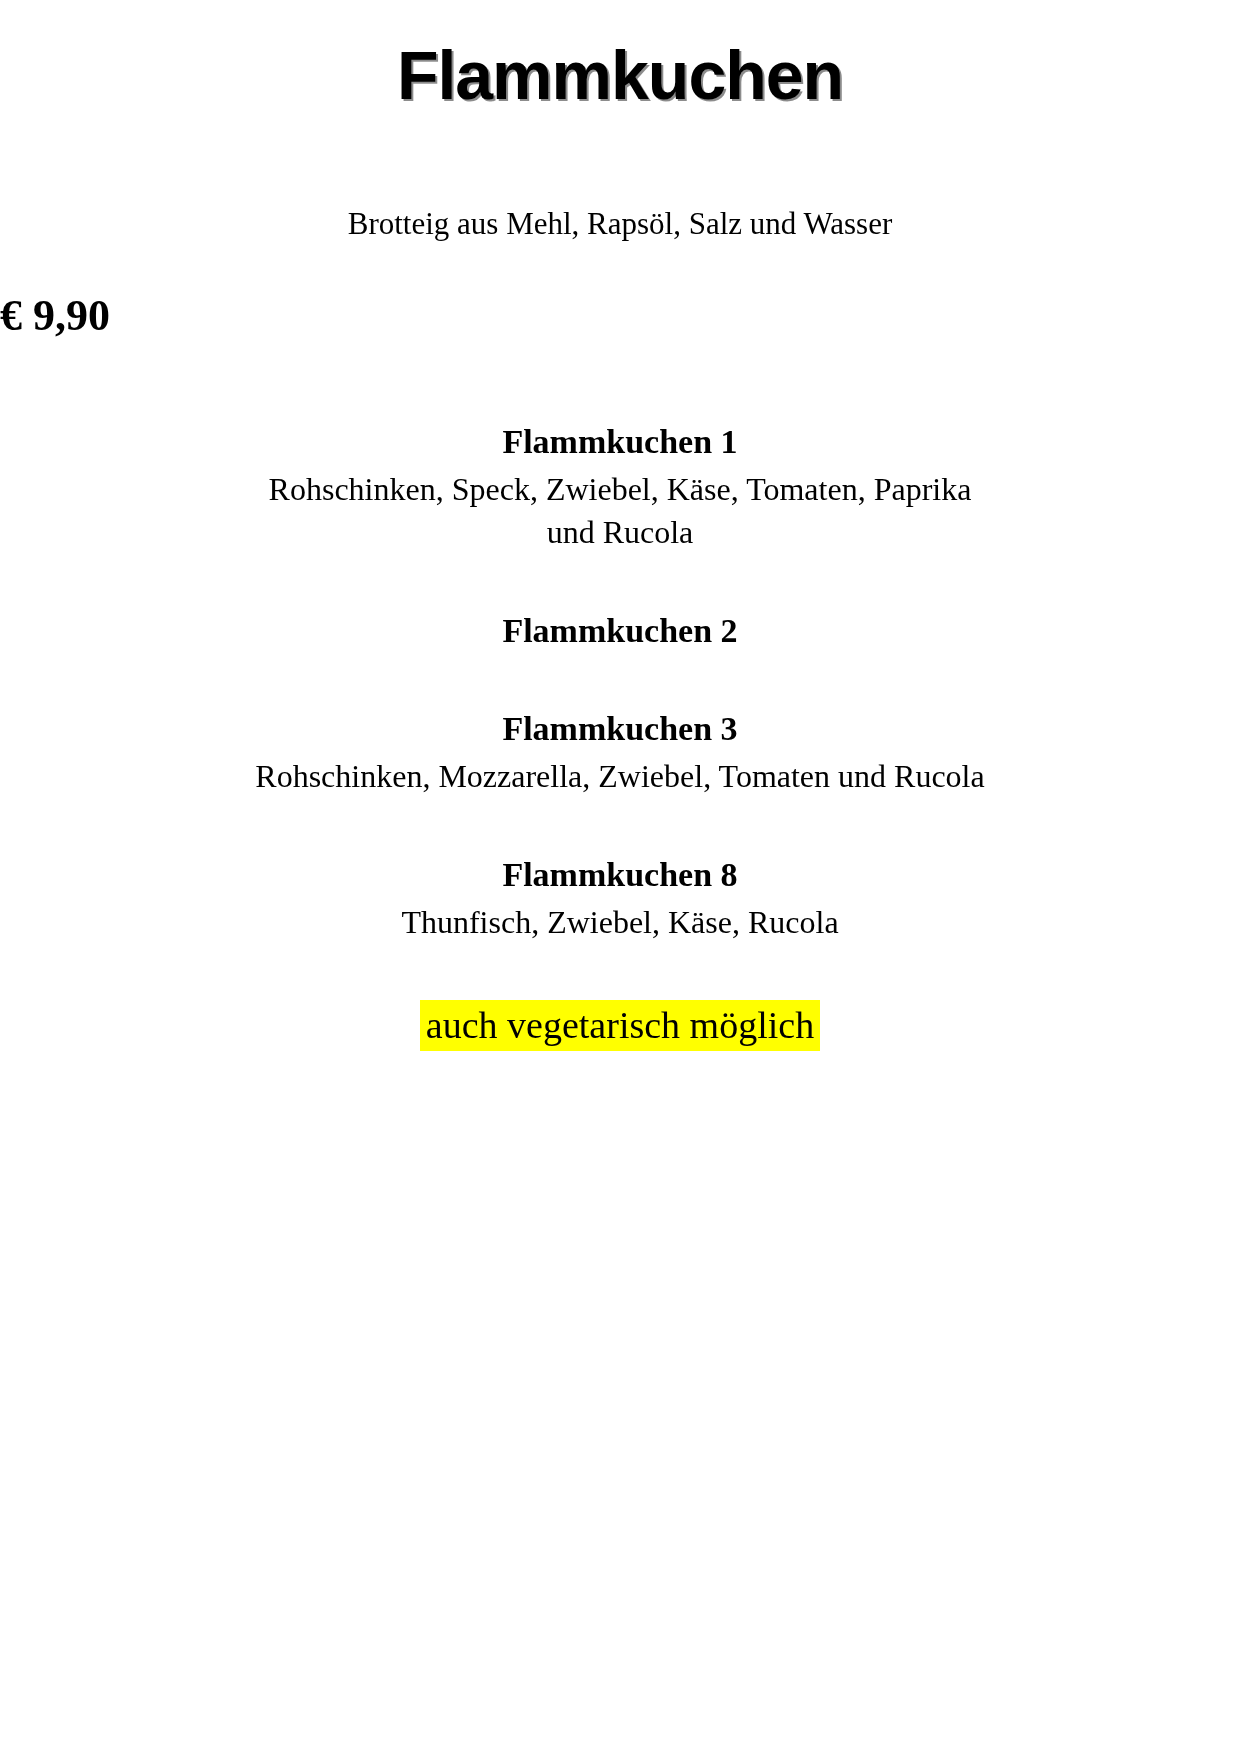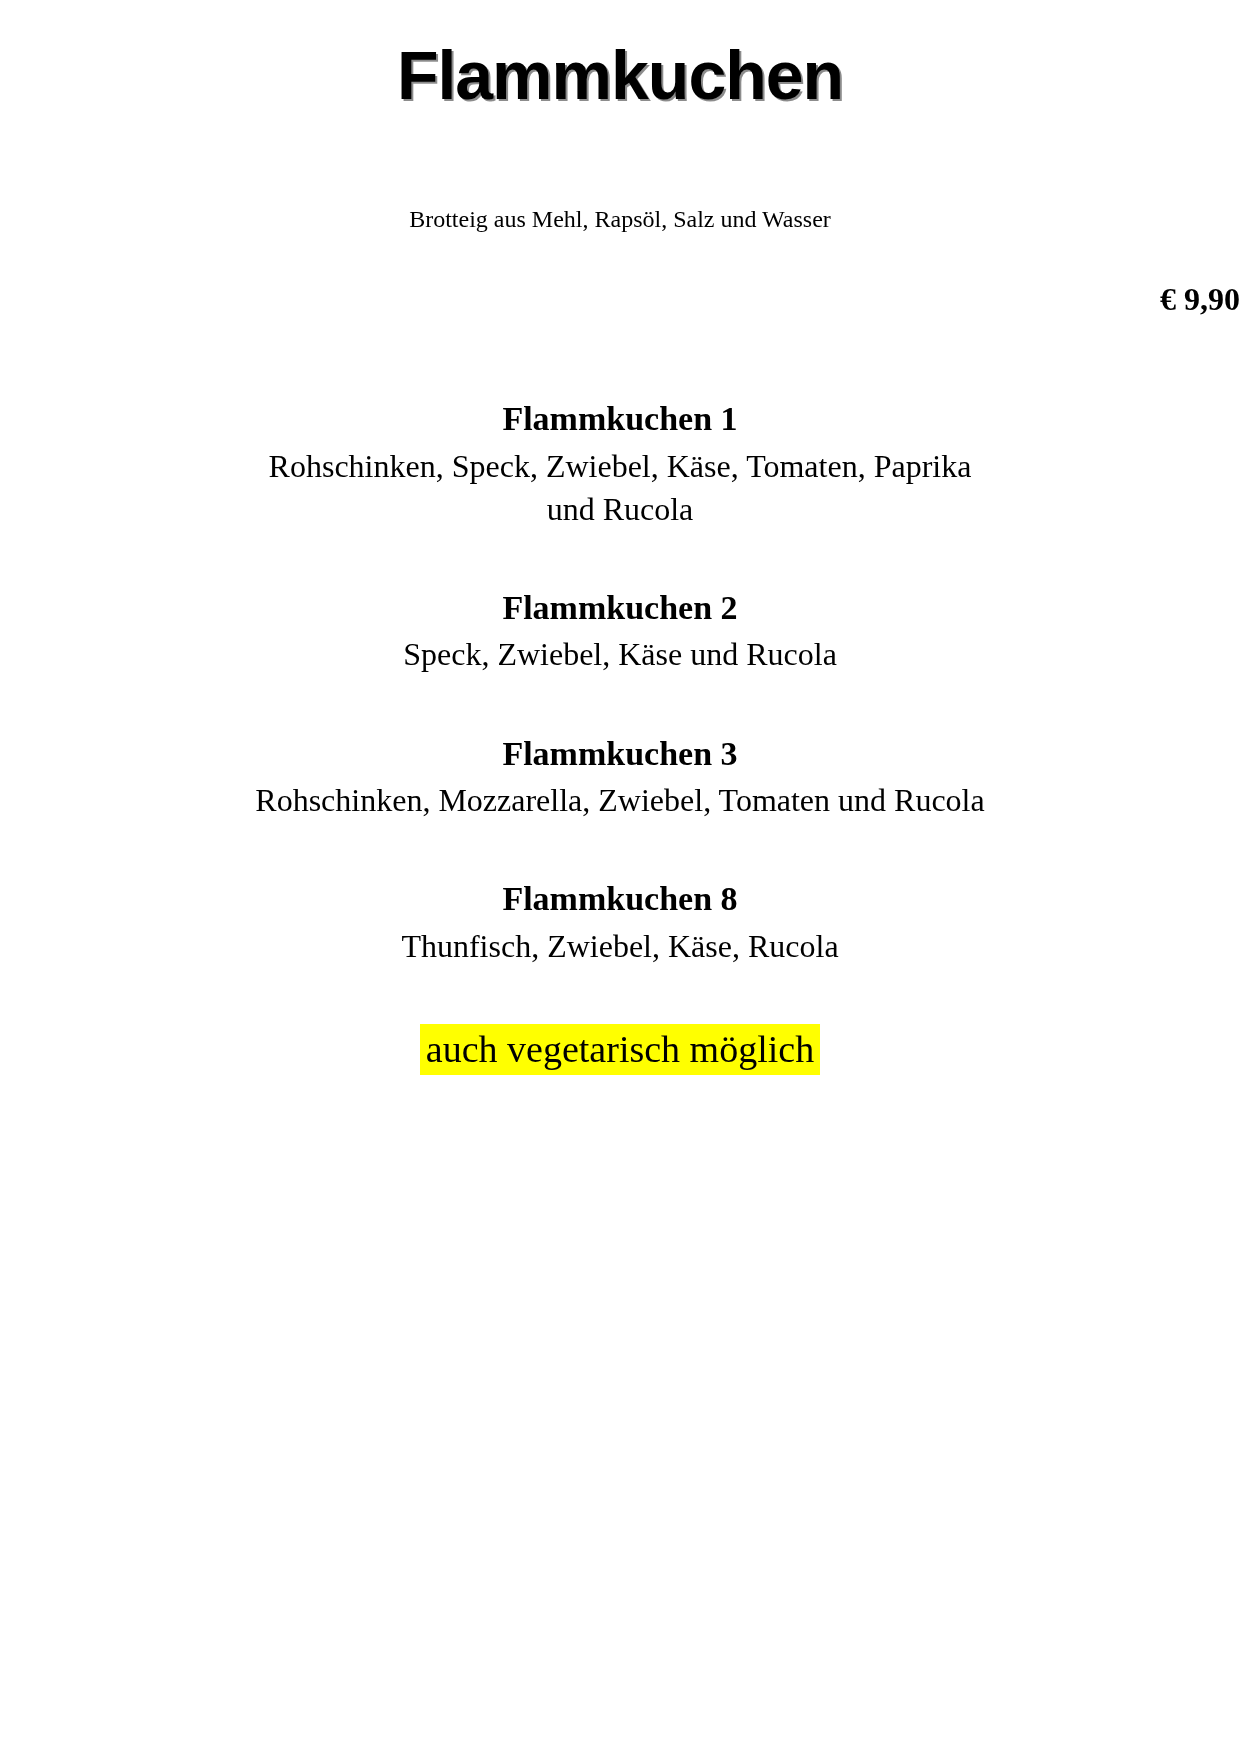--- a/index.html
+++ b/index.html
@@ -25,27 +25,27 @@
     font-family: "Liberation Sans", sans-serif;
     font-weight: bold;
     font-size: 68px;
     letter-spacing: -1px;
     margin: 0;
     padding-top: 36px;
     text-shadow: 2px 2px 0 rgba(0,0,0,0.45);
   }
   .subtitle {
     text-align: center;
-    font-size: 24px;
+    font-size: 31px;
     margin: 0;
     padding-top: 92px;
   }
   .price {
-    text-align: right;
-    font-size: 32px;
+    text-align: left;
+    font-size: 44px;
     font-weight: bold;
     margin: 0;
     padding-top: 48px;
   }
   .items {
     padding-top: 80px;
   }
   .item {
     text-align: center;
     margin-bottom: 56px;
@@ -87,21 +87,20 @@
 
   <div class="items">
 
     <div class="item">
       <p class="item-name">Flammkuchen 1</p>
       <p class="item-desc">Rohschinken, Speck, Zwiebel, Käse, Tomaten, Paprika und Rucola</p>
     </div>
 
     <div class="item">
       <p class="item-name">Flammkuchen 2</p>
-      <p class="item-desc">Speck, Zwiebel, Käse und Rucola</p>
     </div>
 
     <div class="item">
       <p class="item-name">Flammkuchen 3</p>
       <p class="item-desc">Rohschinken, Mozzarella, Zwiebel, Tomaten und Rucola</p>
     </div>
 
     <div class="item">
       <p class="item-name">Flammkuchen 8</p>
       <p class="item-desc">Thunfisch, Zwiebel, Käse, Rucola</p>

